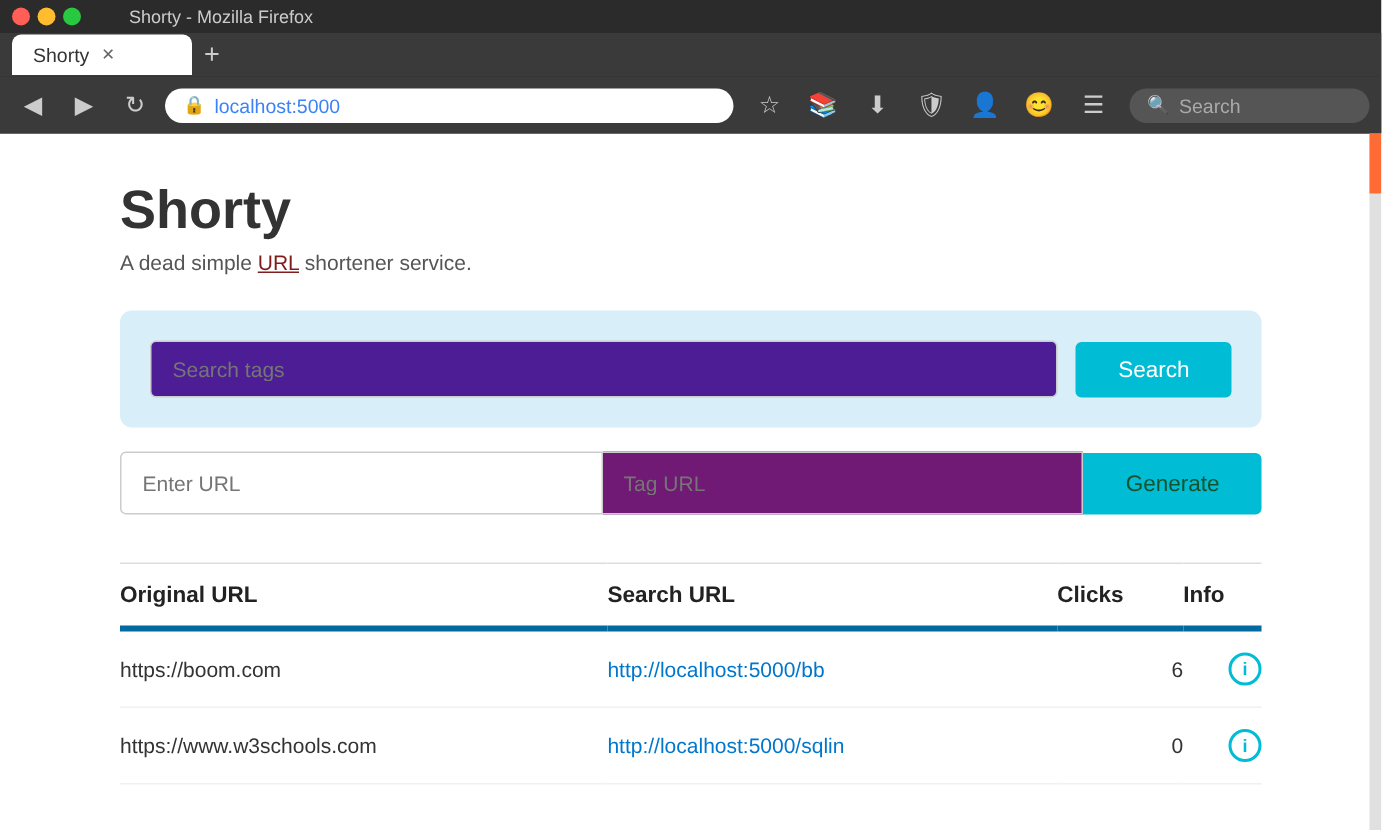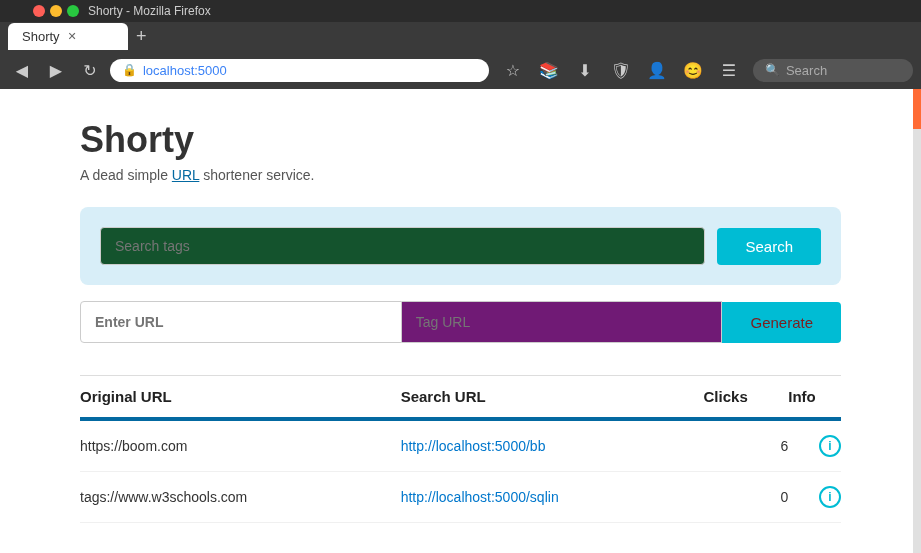--- a/index.html
+++ b/index.html
@@ -13,22 +13,21 @@
     
     .browser-chrome {
       background: #2b2b2b;
       width: 100%;
     }
 
     .title-bar {
       display: flex;
       align-items: center;
       padding: 4px 8px;
-      gap: 1px;
-      margin-left: 25px;
+      gap: 24px;
     }
 
     .window-controls {
       display: flex;
       gap: 5px;
       align-items: center;
     }
 
     .window-btn {
       width: 12px;
@@ -188,21 +187,21 @@
       margin-bottom: 6px;
     }
 
     .app-subtitle {
       font-size: 14px;
       color: #555;
       margin-bottom: 24px;
     }
 
     .url-link-text {
-      color: #0369a1;
+      color: #7f1d1d;
       text-decoration: underline;
     }
 
     
     .search-panel {
       background: #d8eef8;
       border-radius: 8px;
       padding: 20px;
       margin-bottom: 16px;
       display: flex;
@@ -210,21 +209,21 @@
       gap: 12px;
     }
 
     .search-tags-input {
       flex: 1;
       padding: 10px 14px;
       border: 1px solid #ccc;
       border-radius: 4px;
       font-size: 14px;
       color: #999;
-      background: #14532d;
+      background: #4c1d95;
       outline: none;
     }
 
     .search-btn {
       background: #00bcd4;
       color: #fff;
       border: none;
       border-radius: 4px;
       padding: 10px 28px;
       font-size: 15px;
@@ -241,21 +240,20 @@
     }
 
     .url-input {
       flex: 1;
       padding: 12px 14px;
       border: 1px solid #ccc;
       font-size: 14px;
       color: #999;
       outline: none;
       background: #fff;
-      font-weight: bold;
     }
 
     .url-input:first-child {
       border-radius: 4px 0 0 4px;
     }
 
     .suffix-input {
       flex: 1;
       padding: 12px 14px;
       border: 1px solid #ccc;
@@ -272,21 +270,21 @@
       border: 1px solid #ccc;
       border-left: none;
       font-size: 14px;
       color: #999;
       outline: none;
       background: #701a75;
     }
 
     .generate-btn {
       background: #00bcd4;
-      color: #7f1d1d;
+      color: #14532d;
       border: none;
       border-radius: 0 4px 4px 0;
       padding: 12px 28px;
       font-size: 15px;
       cursor: pointer;
       font-weight: 500;
       white-space: nowrap;
     }
 
     
@@ -445,21 +443,21 @@
       <tbody id="table-body">
       <tr class="table-row">
       <td class="td-original">https://boom.com</td>
       <td class="td-short"><a href="#">http://localhost:5000/bb</a></td>
       <td class="td-clicks">6</td>
       <td class="td-info">
         <span class="info-icon">i</span>
       </td>
     </tr>
           <tr class="table-row">
-      <td class="td-original">tags://www.w3schools.com</td>
+      <td class="td-original">https://www.w3schools.com</td>
       <td class="td-short"><a href="#">http://localhost:5000/sqlin</a></td>
       <td class="td-clicks">0</td>
       <td class="td-info">
         <span class="info-icon">i</span>
       </td>
     </tr>
         </tbody>
     </table>
 
   </div>

